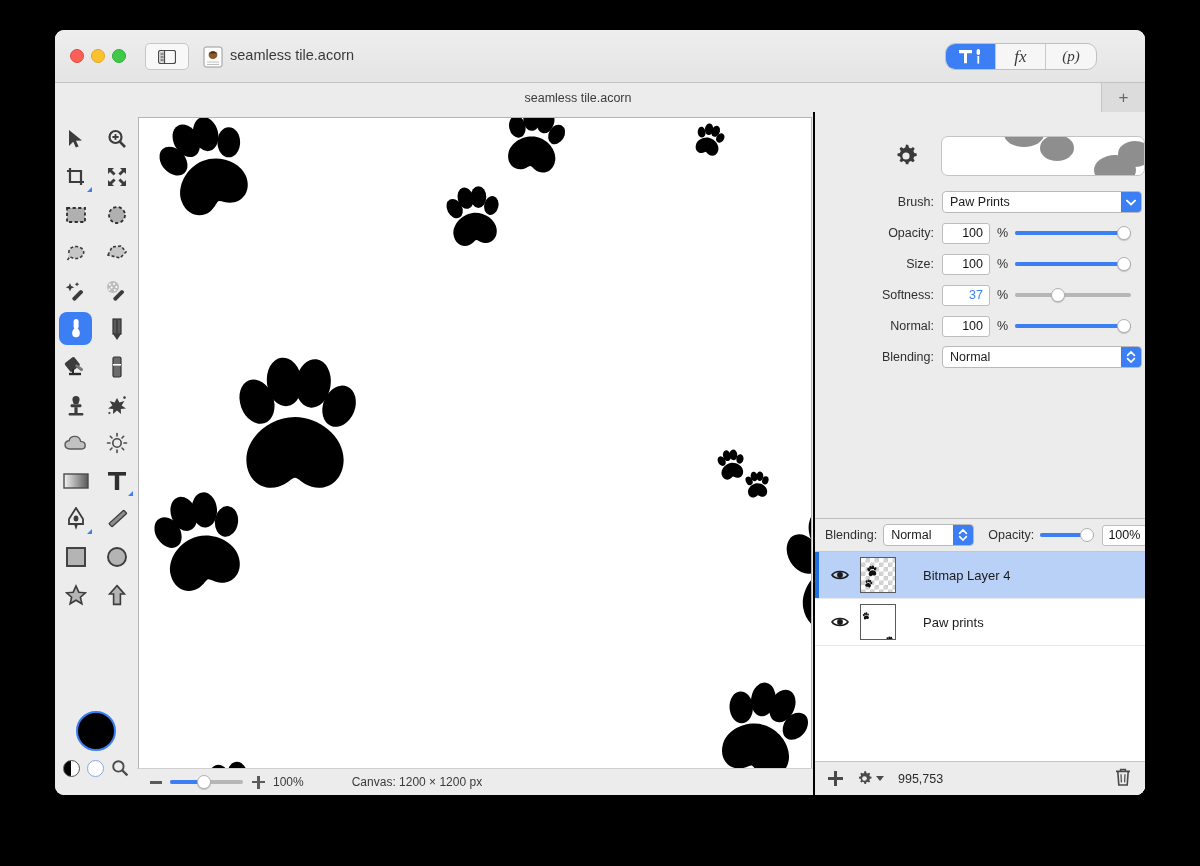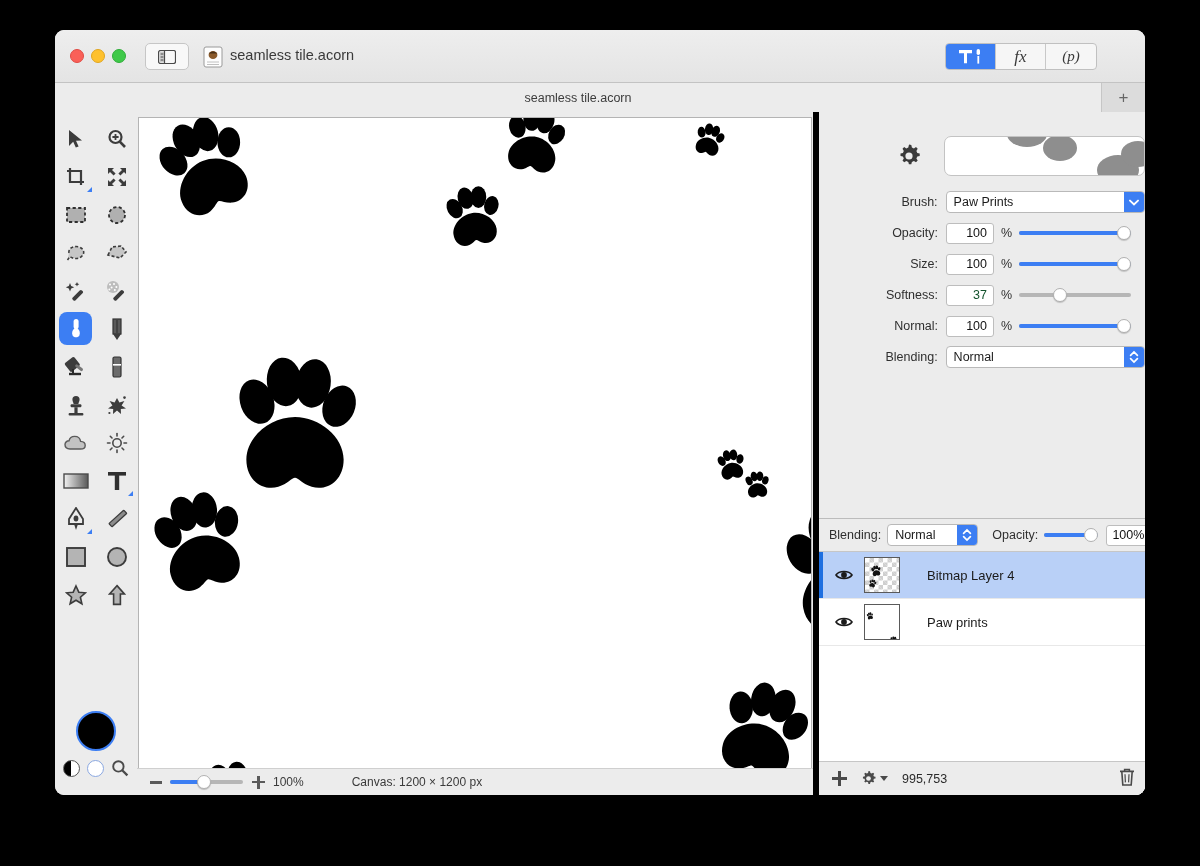--- a/index.html
+++ b/index.html
@@ -46,21 +46,21 @@
   }
   #doc-title-text {
     position: absolute; left: 175px; top: 17px;
     font-size: 14.5px; color: #3a3a3a;
   }
   #view-segmented {
     position: absolute; right: 48px; top: 13px;
     height: 27px;
     display: flex;
     border: 1px solid #c0c0c0;
-    border-radius: 4px;
+    border-radius: 10px;
     overflow: hidden;
     background: #f6f6f6;
   }
   .seg-btn {
     width: 50px;
     display: flex; align-items: center; justify-content: center;
     font-size: 15px; color: #3a3a3a;
     border-right: 1px solid #c8c8c8;
   }
   .seg-btn:last-child { border-right: none; }
@@ -179,21 +179,21 @@
   #zoom-plus::before { content:""; position:absolute; left:0; top:5px; width:13px; height:2.5px; background:#5a5a5a; }
   #zoom-plus::after  { content:""; position:absolute; left:5px; top:0; width:2.5px; height:13px; background:#5a5a5a; }
   #zoom-value { margin-left: 8px; }
   #canvas-size-label { margin-left: 48px; }
 
   
   #inspector {
     position: absolute; left: 758px; top: 0;
     width: 332px; height: 683px;
     background: #ececec;
-    border-left: 6px solid #000000;
+    border-left: 2px solid #000000;
   }
   #brush-panel { position: relative; height: 385px; padding-top: 18px; }
 
   .row { display: flex; align-items: center; height: 28px; margin-bottom: 3px; }
   .row .lbl {
     width: 127px; text-align: right; padding-right: 8px;
     font-size: 12.5px; color: #2f2f2f;
   }
 
   #brush-preview-row { display: flex; align-items: center; height: 52px; margin-bottom: 6px; }
@@ -217,21 +217,21 @@
     position: absolute; right: 0; top: 0; bottom: 0; width: 20px;
     background: #3c7ef3; border-radius: 0 3px 3px 0;
     display: flex; align-items: center; justify-content: center;
   }
   .numfield {
     width: 48px; height: 21px;
     background: #fff; border: 1px solid #bdbdbd; border-radius: 3px;
     display: flex; align-items: center; justify-content: flex-end;
     padding-right: 6px; font-size: 12.5px; color: #111;
   }
-  .numfield.dim { color: #14532d; }
+  .numfield.dim { color: #3b82f6; }
   .stepper {
     width: 13px; height: 20px; margin-left: 6px;
     border: 1px solid #c0c0c0; border-radius: 7px; background: #fafafa;
     display: flex; flex-direction: column; align-items: center; justify-content: center;
   }
   .pct { margin-left: 7px; font-size: 12.5px; color: #2f2f2f; width: 12px; }
   .slider { position: relative; height: 14px; flex: 1; margin-left: 6px; margin-right: 14px; }
   .slider .trk { position: absolute; left: 0; right: 0; top: 5px; height: 4px; border-radius: 2px; background: #b6b6b6; }
   .slider .fill { position: absolute; left: 0; top: 5px; height: 4px; border-radius: 2px; background: #3c7ef3; }
   .slider .knob {

